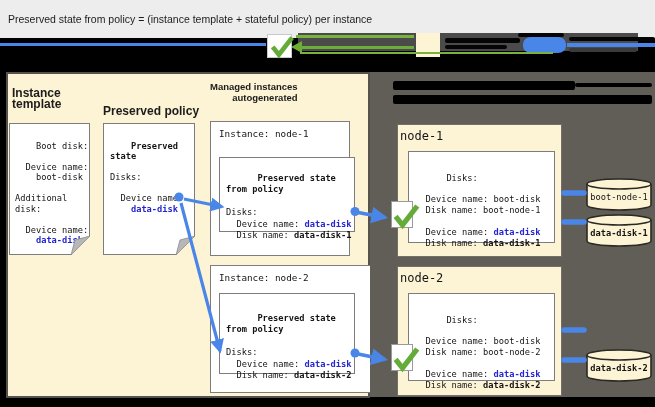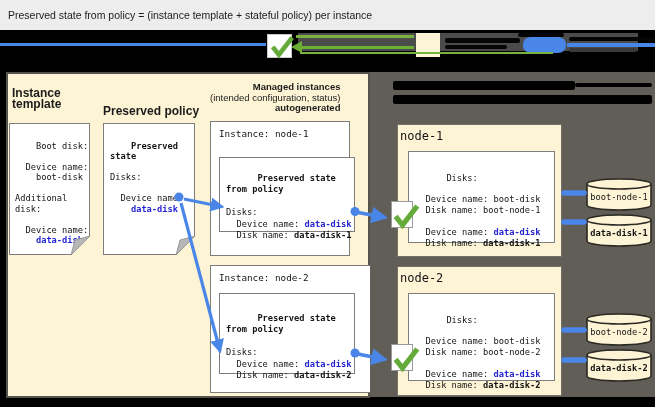--- a/index.html
+++ b/index.html
@@ -1,20 +1,20 @@
 <!DOCTYPE html>
 <html><head>
 <meta charset="utf-8">
 <style>
   html,body{margin:0;padding:0;background:#000;}
   #canvas{position:relative;width:655px;height:407px;background:#000;overflow:hidden;
           font-family:"Liberation Sans",sans-serif;}
   .abs{position:absolute;}
   
-  .titlebar{left:0;top:0;width:655px;height:30px;background:#ededed;display:flex;align-items:center;}
+  .titlebar{left:0;top:0;width:655px;height:38px;background:#ededed;display:flex;align-items:center;}
   .titlebar span{font-size:10.5px;color:#1c1c1c;padding-left:8px;letter-spacing:0;}
   
   .lg-gray{left:298px;top:33px;width:340px;height:18px;background:#4b4b4b;}
   .lg-blue-left{left:0;top:43px;width:266px;height:3px;background:#4a86e8;}
   .lg-blue-right{left:567px;top:43px;width:88px;height:3.5px;background:#4a86e8;}
   .lg-green-top{left:296px;top:35px;width:118px;height:3px;background:#79b23f;}
   .lg-arrow-shaft{left:302px;top:45.5px;width:112px;height:3.5px;background:#6cad36;}
   .lg-arrow-head{left:291px;top:41px;width:0;height:0;border-top:6px solid transparent;
                  border-bottom:6px solid transparent;border-right:11px solid #6cad36;}
   .lg-green-bottom{left:300px;top:51.5px;width:253px;height:2.5px;background:#79b23f;}
@@ -129,21 +129,20 @@
   Device name:
 </span><span class="blue">    data-disk</span>
     <svg class="fold" width="19" height="19" viewBox="0 0 19 19">
       <polygon points="19,0 19,19 0,19" fill="#fdf3d5"></polygon>
       <polygon points="0,19 19,0 4,4" fill="#b7b7b7" stroke="#8b8b8b" stroke-width="0.8"></polygon>
     </svg>
   </div>
 
   <div class="abs mi-label" style="left:210px;top:82px;">
     <b>Managed instances</b>
-    <span>(intended configuration, status)</span>
     <b>autogenerated</b>
   </div>
 
   <div class="abs mi-box" id="mi1">
     <div class="mi-title mono">Instance: node-1</div>
     <div class="inner mono imono" id="inner1">
       <span class="bold">Preserved state
 from policy
 
 </span><span>Disks:
@@ -212,27 +211,20 @@
       <ellipse cx="33" cy="6" rx="32" ry="5" fill="#fdf3d5" stroke="#2b2924" stroke-width="1.6"></ellipse>
     </svg>
     <div class="lbl mono">boot-node-1</div>
   </div>
   <div class="abs cyl" style="left:586px;top:214px;">
     <svg width="66" height="33" viewBox="0 0 66 33">
       <path d="M1,6 v21 a32,5 0 0 0 64,0 v-21" fill="#fdf3d5" stroke="#2b2924" stroke-width="1.6"></path>
       <ellipse cx="33" cy="6" rx="32" ry="5" fill="#fdf3d5" stroke="#2b2924" stroke-width="1.6"></ellipse>
     </svg>
     <div class="lbl mono bold">data-disk-1</div>
-  </div>
-  <div class="abs cyl" style="left:586px;top:313px;">
-    <svg width="66" height="33" viewBox="0 0 66 33">
-      <path d="M1,6 v21 a32,5 0 0 0 64,0 v-21" fill="#fdf3d5" stroke="#2b2924" stroke-width="1.6"></path>
-      <ellipse cx="33" cy="6" rx="32" ry="5" fill="#fdf3d5" stroke="#2b2924" stroke-width="1.6"></ellipse>
-    </svg>
-    <div class="lbl mono">boot-node-2</div>
   </div>
   <div class="abs cyl" style="left:586px;top:349px;">
     <svg width="66" height="33" viewBox="0 0 66 33">
       <path d="M1,6 v21 a32,5 0 0 0 64,0 v-21" fill="#fdf3d5" stroke="#2b2924" stroke-width="1.6"></path>
       <ellipse cx="33" cy="6" rx="32" ry="5" fill="#fdf3d5" stroke="#2b2924" stroke-width="1.6"></ellipse>
     </svg>
     <div class="lbl mono bold">data-disk-2</div>
   </div>
 
   <svg id="overlay" width="655" height="407" viewBox="0 0 655 407">

